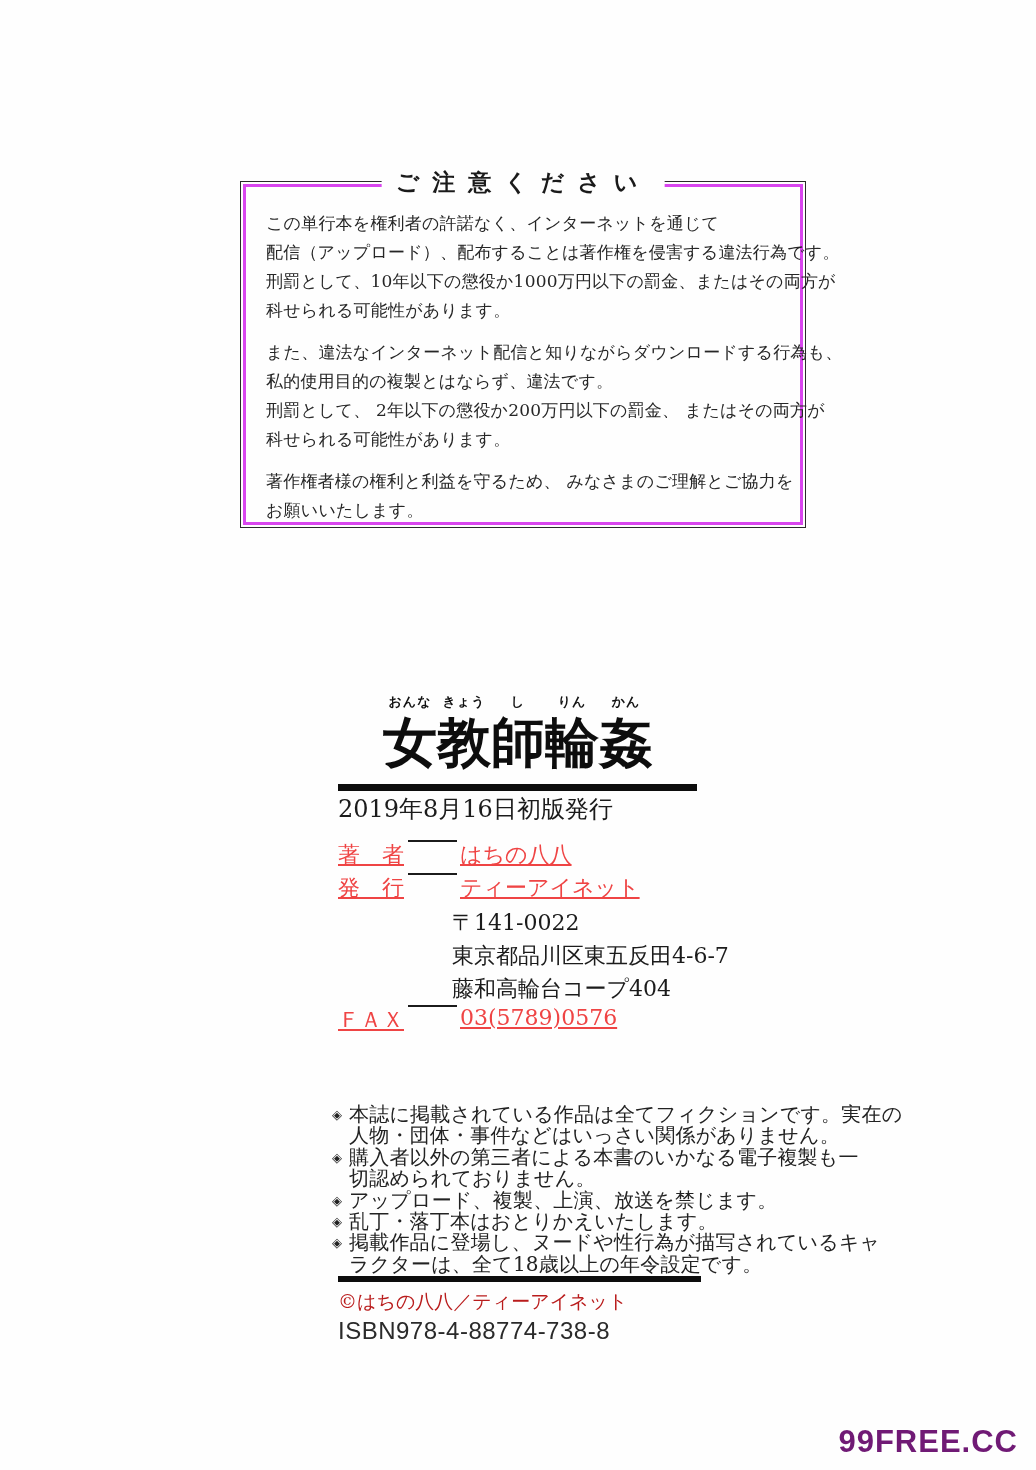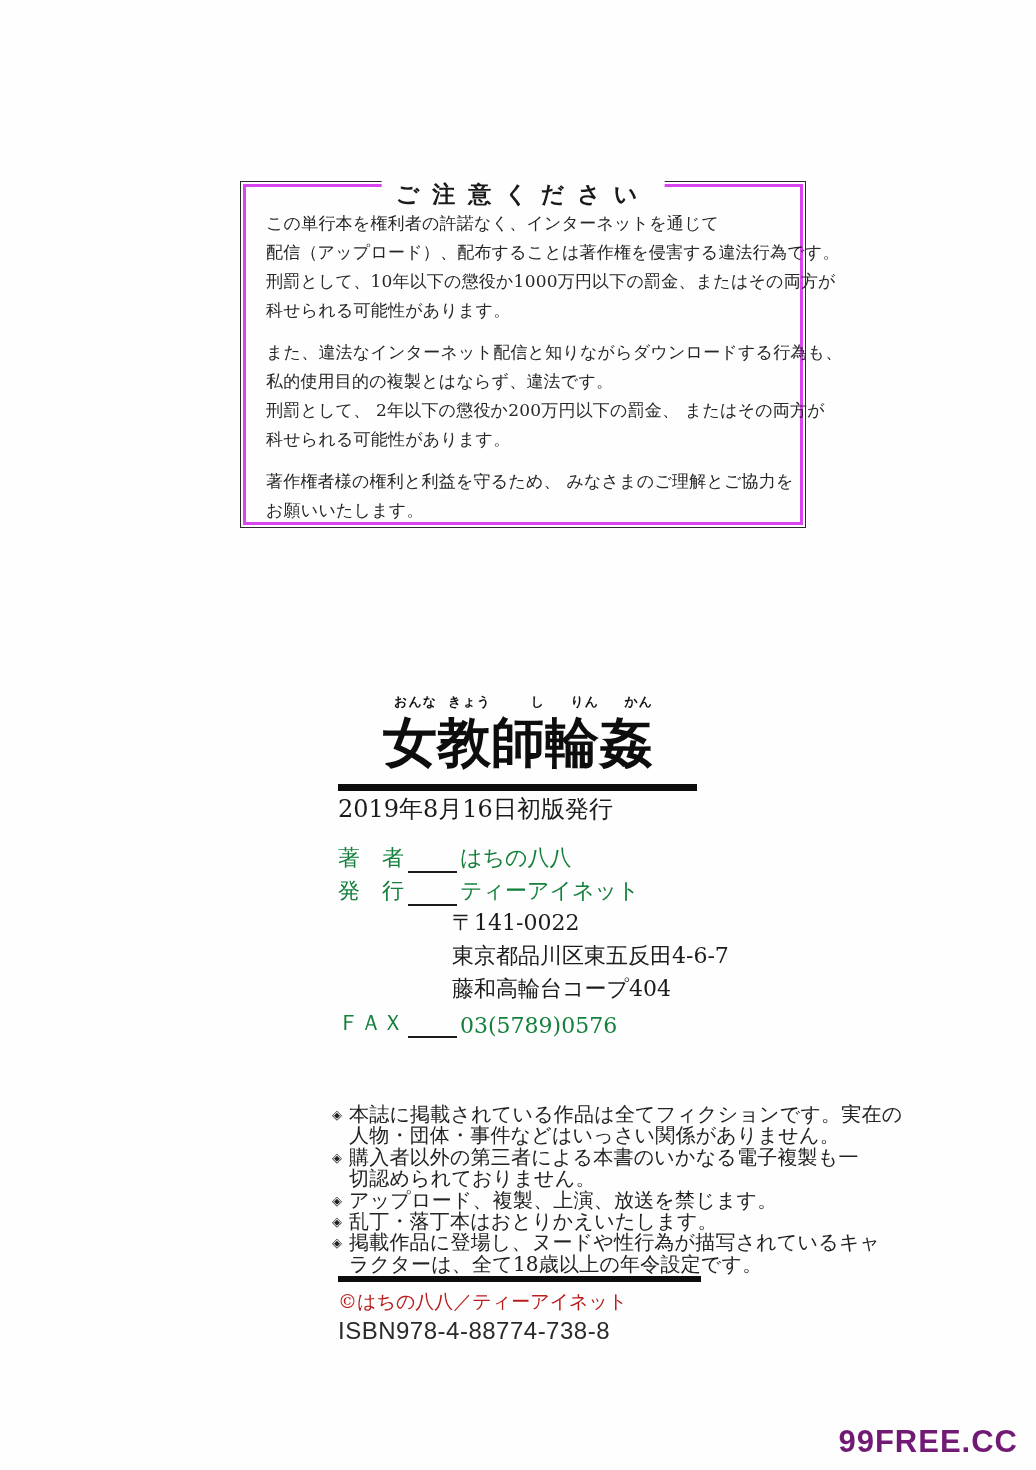--- a/index.html
+++ b/index.html
@@ -30,56 +30,55 @@
     position: absolute;
     left: 50%; top: -15px;
     transform: translateX(-50%);
     background: #fefefe;
     padding: 0 14px;
     font-size: 23px;
     font-weight: bold;
     letter-spacing: 13px;
     white-space: nowrap;
     color: #1a1a1a;
-    margin-top: 12px;
   }
   .notice-paragraph {
     font-size: 17px;
     line-height: 29px;
     white-space: pre;
     color: #262626;
     margin-bottom: 13px;
     letter-spacing: 0.2px;
   }
 
   
   .book-title-row {
     position: absolute; left: 383px; top: 693px;
     display: flex;
   }
-  .title-char { width: 54px; display: flex; flex-direction: column; align-items: flex-end; }
+  .title-char { width: 54px; display: flex; flex-direction: column; align-items: center; }
   .title-furigana {
     font-size: 13px; font-weight: bold; letter-spacing: 1px;
     height: 17px; line-height: 17px; white-space: nowrap; color: #111;
   }
   .title-kanji {
     font-size: 54px; font-weight: bold; line-height: 64px; color: #0d0d0d;
   }
   .title-rule {
     position: absolute; left: 338px; top: 784px;
     width: 359px; height: 7px; background: #0d0d0d;
   }
   .edition-date {
     position: absolute; left: 338px; top: 794px;
     font-size: 24px; line-height: 30px; color: #1b1b1b;
   }
 
   
   .pub-block { position: absolute; left: 338px; top: 840px; width: 380px; }
-  .pub-row { display: flex; align-items: flex-end; height: 33px; font-size: 22px; color: #15803d; }
+  .pub-row { display: flex; align-items: flex-start; height: 33px; font-size: 22px; color: #ef4444; text-decoration: underline; }
   .cred-label { display: inline-block; width: 70px; white-space: nowrap; }
   .cred-dash { display: inline-block; width: 49px; height: 2px; background: #1b1b1b; margin-right: 3px; flex: none; }
   .cred-value { white-space: nowrap; }
   .addr-row { height: 33px; line-height: 33px; font-size: 22px; padding-left: 114px; white-space: nowrap; color: #1b1b1b; }
 
   
   .notes-block { position: absolute; left: 332px; top: 1104px; width: 390px; }
   .note { display: flex; margin: 0; }
   .note-marker {
     width: 17px; flex: none;

